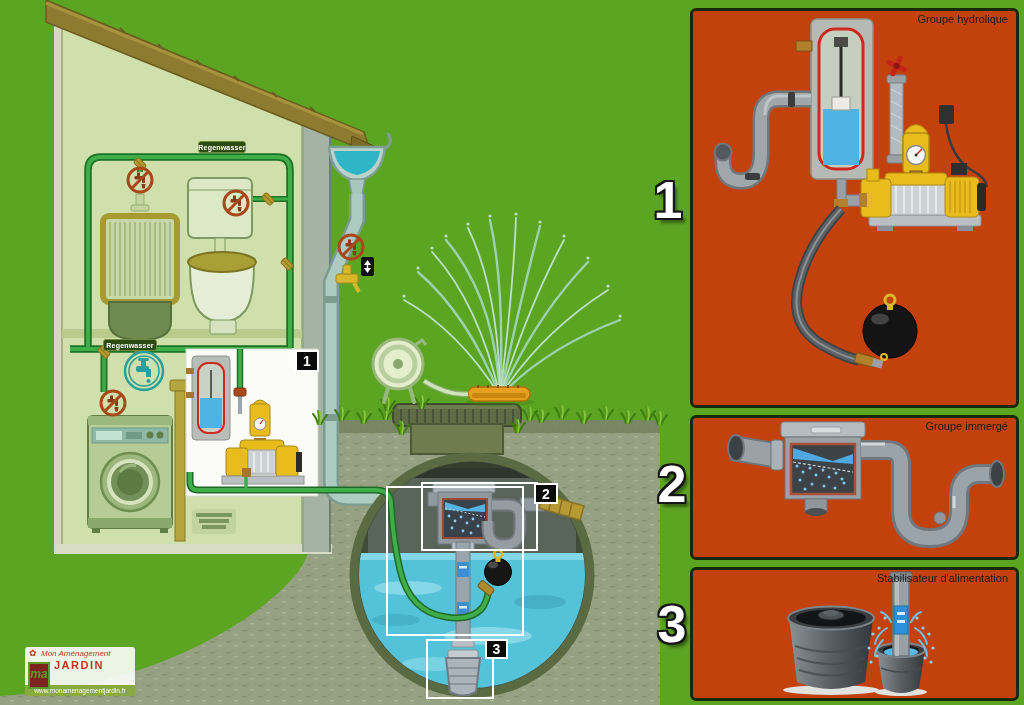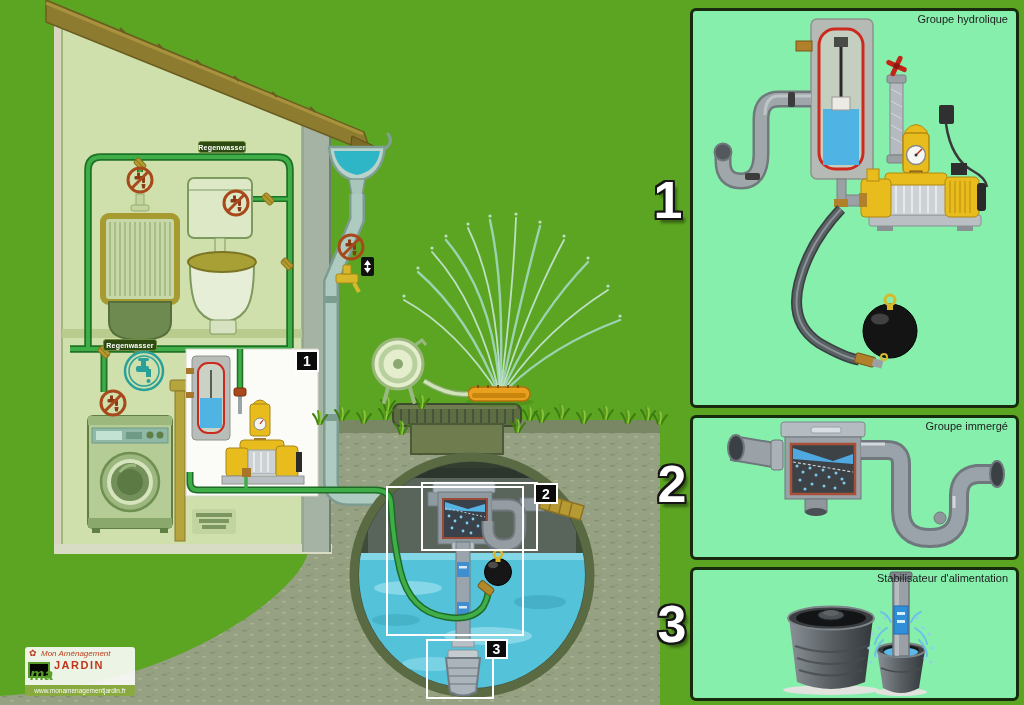--- a/index.html
+++ b/index.html
@@ -10,32 +10,32 @@
   .regen{position:absolute;background:#2d4a12;border:1px solid #6e8c3c;border-radius:3px;
          color:#fff;font-size:7px;font-weight:bold;display:flex;align-items:center;
          justify-content:center;letter-spacing:.2px;line-height:1;}
   .badge{position:absolute;background:#0b0b0b;border:2px solid #fff;color:#fff;
          font-weight:bold;font-size:14px;display:flex;align-items:center;justify-content:center;}
   .num{position:absolute;width:48px;text-align:center;color:#fff;font-weight:bold;font-size:52px;
        line-height:1;font-family:"Liberation Sans",sans-serif;
        text-shadow:-2px -2px 0 #161616,2px -2px 0 #161616,-2px 2px 0 #161616,2px 2px 0 #161616,
                    0 -2px 0 #161616,0 2px 0 #161616,-2px 0 0 #161616,2px 0 0 #161616,
                    4px 5px 3px rgba(0,0,0,.4);}
-  .panel{position:absolute;left:690px;width:329px;background:#86efac;border:3px solid #182a0e;
+  .panel{position:absolute;left:690px;width:329px;background:#c2410c;border:3px solid #182a0e;
          border-radius:6px;overflow:hidden;}
   .panel svg{position:absolute;left:0;top:0;width:100%;height:100%;}
   .panel-title{position:absolute;top:2px;right:8px;font-size:11px;color:#1b1b1b;z-index:2;}
   .watermark{position:absolute;left:25px;top:647px;width:110px;height:49px;opacity:.95;}
   .wm-box{position:absolute;left:0;top:0;right:0;bottom:11px;background:rgba(255,255,255,.93);
           border-radius:3px 3px 0 0;}
   .wm-flower{position:absolute;left:4px;top:2px;color:#c23a20;font-size:9px;line-height:1;}
   .wm-prefix{position:absolute;left:16px;top:3px;font-size:8px;font-style:italic;color:#c23a20;
              white-space:nowrap;line-height:1;}
-  .wm-mono{position:absolute;left:3px;top:15px;width:22px;height:16px;border:2px solid #5a9e2a;
-           background:#000000;color:#5a9e2a;font-weight:bold;font-style:italic;font-size:16px;
+  .wm-mono{position:absolute;left:3px;top:15px;width:22px;height:27px;border:2px solid #5a9e2a;
+           background:#7f1d1d;color:#5a9e2a;font-weight:bold;font-style:italic;font-size:12px;
            text-align:center;line-height:21px;z-index:2;}
   .wm-name{position:absolute;left:29px;top:13px;font-size:11px;font-weight:bold;color:#c8301c;
            letter-spacing:1.5px;line-height:1;}
   .wm-url{position:absolute;left:0;bottom:0;width:100%;height:11px;background:#8aab3e;color:#fff;
           font-size:6.5px;line-height:11px;text-align:center;border-radius:0 0 3px 3px;
           white-space:nowrap;}
 </style>
 </head>
 <body>
 

